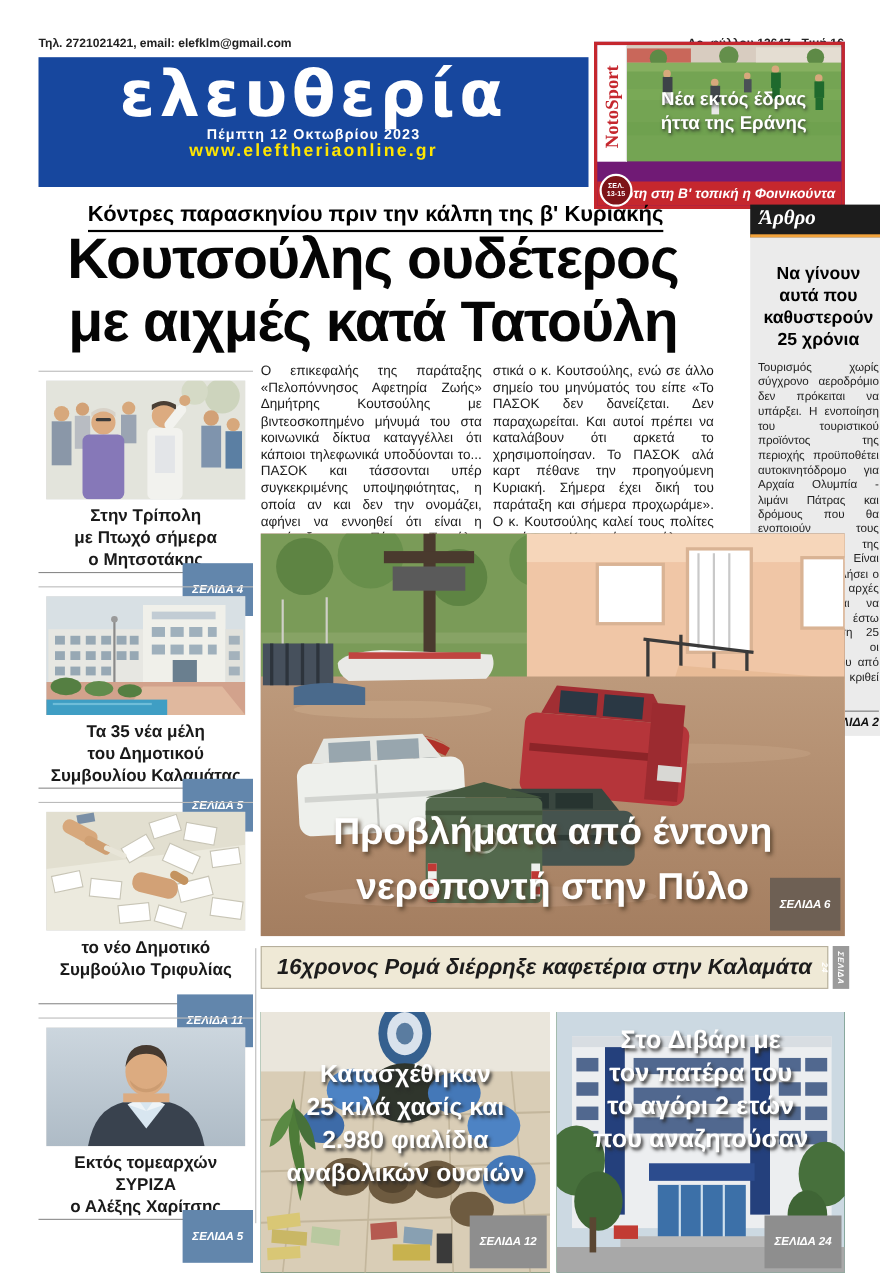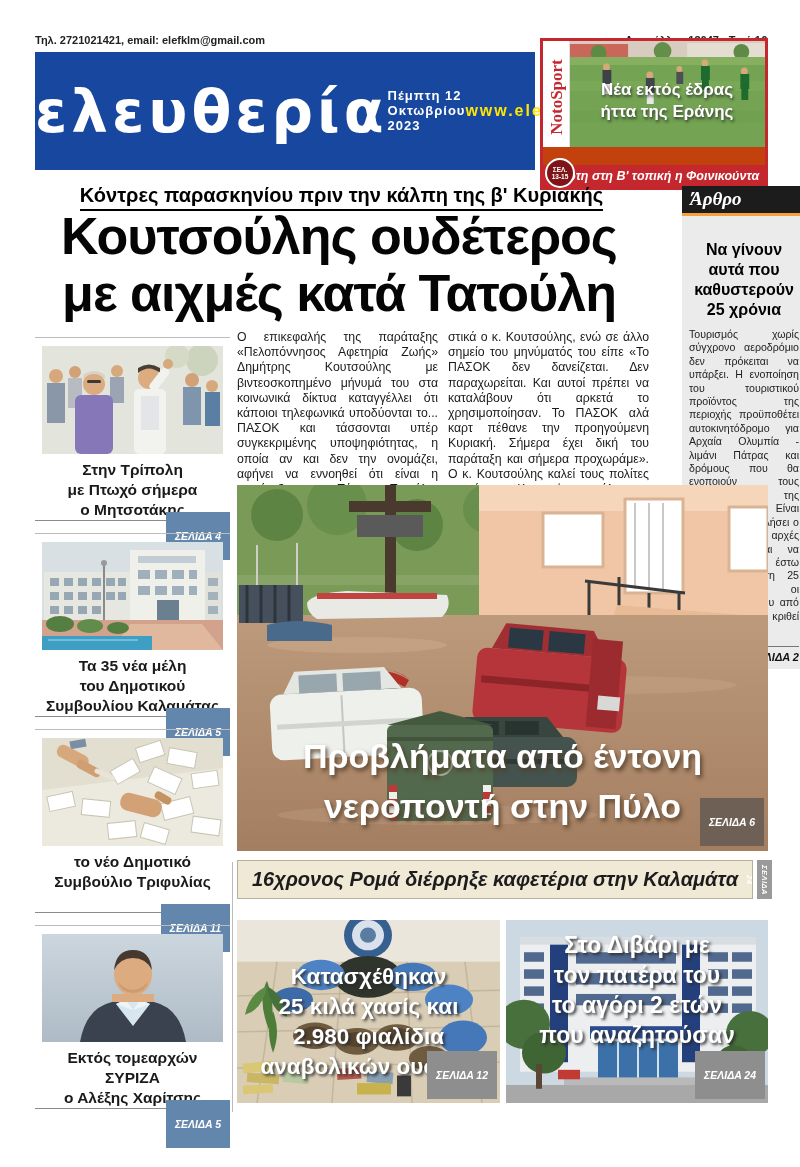--- a/index.html
+++ b/index.html
@@ -7,28 +7,28 @@
         font-family:"Liberation Sans", sans-serif;color:#111;}
   .abs{position:absolute;}
 
   
   .topinfo{top:34px;font-size:11px;font-weight:bold;color:#222;}
   .ti-left{left:35px;}
   .ti-right{right:33px;}
 
   
   .masthead{left:35px;top:52px;width:500px;height:118px;background:#17479e;
-            display:flex;flex-direction:row;align-items:center;justify-content:flex-start;}
+            display:flex;flex-direction:column;align-items:center;justify-content:flex-start;}
   .mast-title{font-family:"DejaVu Sans", sans-serif;font-weight:bold;color:#fff;
               font-size:58px;line-height:62px;letter-spacing:4px;margin-top:2px;}
   .mast-date{color:#fff;font-weight:bold;font-size:13px;letter-spacing:1px;margin-top:-2px;}
   .mast-url{color:#ffe600;font-weight:bold;font-size:16px;letter-spacing:2px;}
 
   
-  .notosport{left:540px;top:38px;width:228px;height:152px;border:3px solid #c5272e;background:#c2410c;box-sizing:border-box;}
+  .notosport{left:540px;top:38px;width:228px;height:152px;border:3px solid #c5272e;background:#701a75;box-sizing:border-box;}
   .ns-strip{position:absolute;left:0;top:0;width:26px;height:106px;background:#fff;border-right:1px solid #e0e0e0;}
   .ns-brand{position:absolute;left:-38px;top:46px;width:104px;transform:rotate(-90deg);transform-origin:center;
             color:#c5272e;font-weight:bold;font-size:17px;font-family:"Liberation Serif", serif;text-align:center;}
   .ns-photo{position:absolute;left:26px;top:0;right:0;height:106px;overflow:hidden;}
   .ns-head{position:absolute;left:0;right:0;top:38px;text-align:center;color:#fff;font-weight:bold;
            font-size:17px;line-height:22px;text-shadow:1px 2px 3px rgba(40,40,40,.85);}
   .ns-bar{position:absolute;left:0;right:0;bottom:0;height:22px;background:#c5272e;color:#fff;
           font-weight:bold;font-style:italic;font-size:12.5px;line-height:22px;text-align:center;}
   .ns-circle{position:absolute;left:2px;bottom:-1px;width:26px;height:26px;border-radius:50%;
              background:#7e1418;border:2px solid #fff;color:#fff;display:flex;flex-direction:column;
@@ -78,21 +78,21 @@
 
   
   .strip{left:237px;top:860px;width:516px;height:39px;background:#efe9d6;border:1px solid #b6af9c;
          box-sizing:border-box;text-align:center;}
   .strip span{font-size:20px;line-height:37px;font-weight:bold;font-style:italic;color:#1c1c1c;}
   .strip-badge{left:757px;top:860px;width:15px;height:39px;background:#9a9a9a;color:#fff;
                writing-mode:vertical-rl;text-align:center;font-size:7.5px;font-weight:bold;font-style:italic;
                line-height:15px;letter-spacing:.5px;}
 
   
-  .bphoto{top:920px;height:183px;overflow:hidden;background:#14532d;}
+  .bphoto{top:920px;height:237px;overflow:hidden;background:#14532d;}
   .bp-left{left:237px;width:263px;}
   .bp-right{left:506px;width:262px;}
   .bp-head{position:absolute;left:0;right:0;text-align:center;color:#fff;font-weight:bold;
            text-shadow:2px 2px 3px rgba(40,40,40,.9);}
   .bp-left .bp-head{top:42px;font-size:22.5px;line-height:30px;}
   .bp-right .bp-head{top:10px;font-size:23px;line-height:30px;}
   .bphoto .pg-badge{position:absolute;right:3px;bottom:4px;}
 
   .v-rule{left:232px;top:862px;width:1px;height:250px;background:#bbb;}
 

